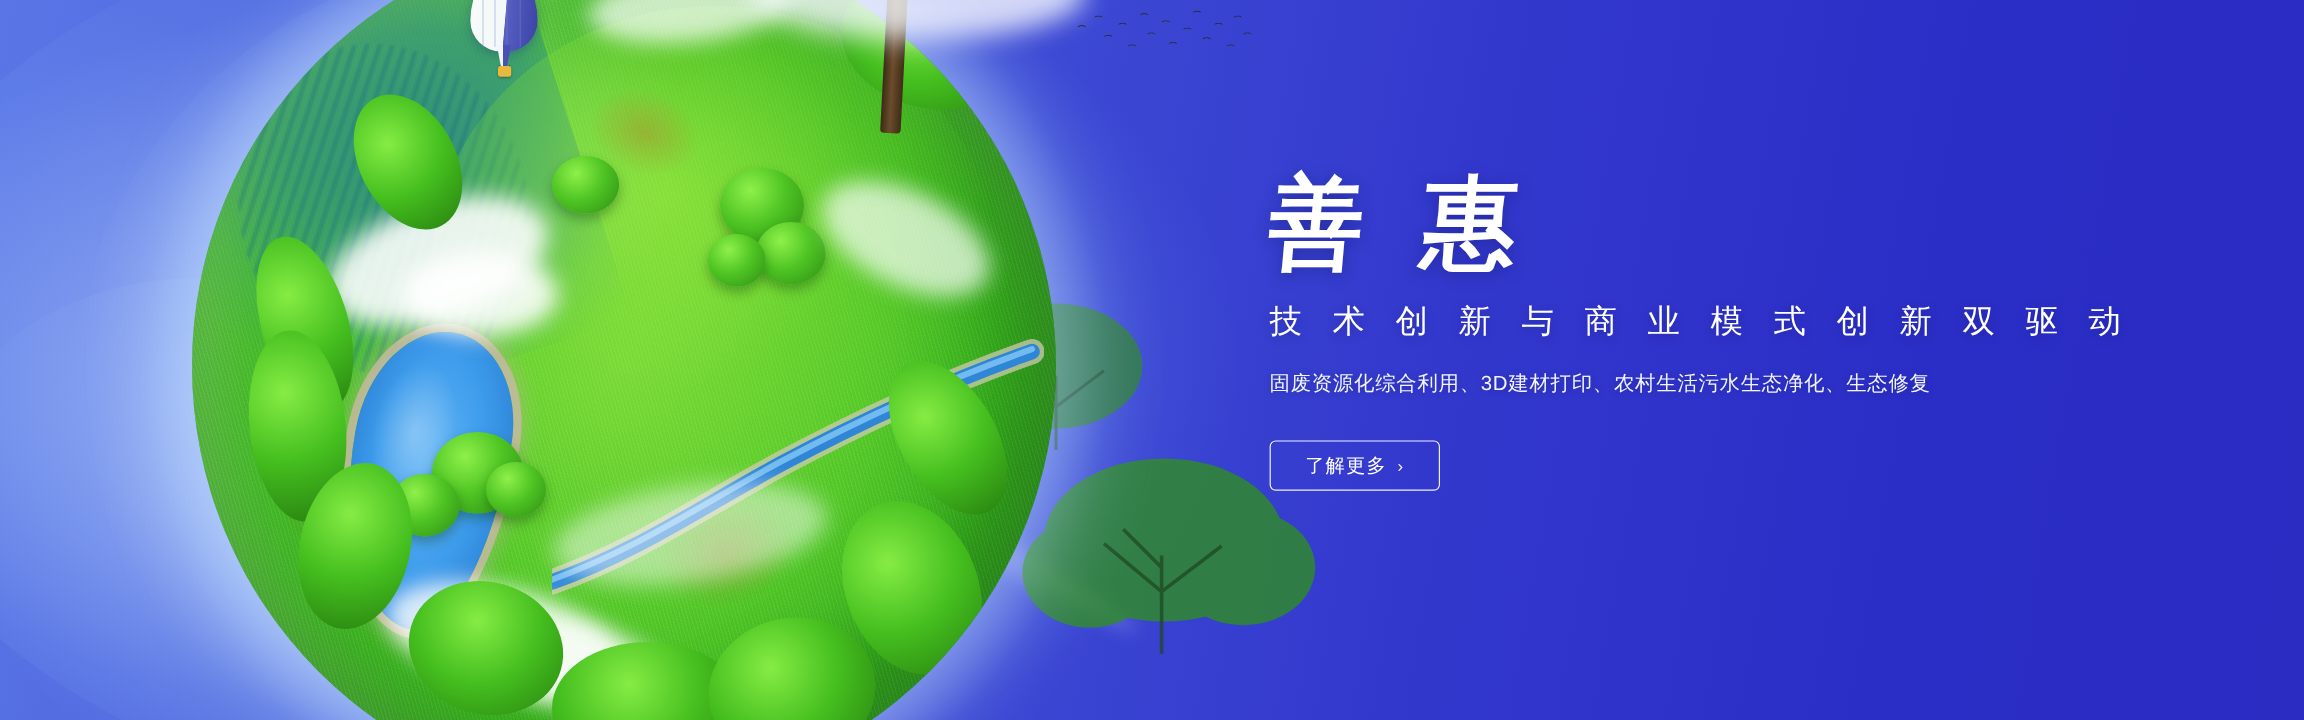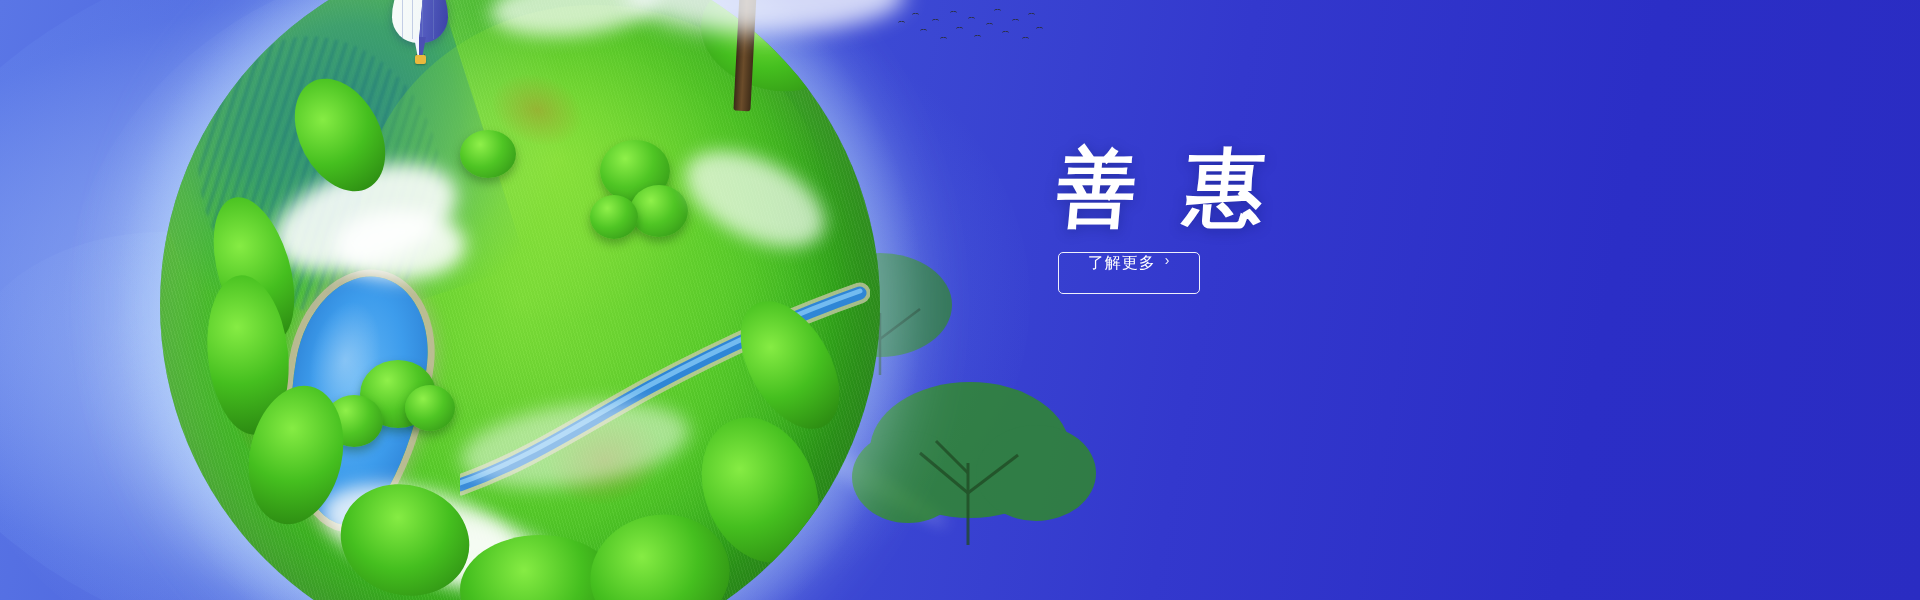--- a/index.html
+++ b/index.html
@@ -148,21 +148,21 @@
   .brush{font-family:"DejaVu Serif","Liberation Serif",serif;font-size:78px;font-weight:700;
      letter-spacing:0px;transform:skewX(-5deg) scaleY(1.06);display:inline-block;
      padding-right:2px;}
   .brush-sm{font-family:"DejaVu Serif","Liberation Serif",serif;font-size:37px;font-weight:700;
      letter-spacing:9px;padding-bottom:6px;display:inline-block;}
   .gap{display:inline-block;width:48px;}
   .subtitle{margin-top:24px;font-size:27px;letter-spacing:9px;font-weight:400;
      text-shadow:0 1px 8px rgba(10,20,90,.30);}
   .desc{margin-top:22px;font-size:17px;letter-spacing:.6px;font-weight:400;color:#f2f4ff;
      text-shadow:0 1px 6px rgba(10,20,90,.30);}
-  .cta{margin-top:26px;display:inline-flex;justify-content:center;
+  .cta{margin-top:36px;display:inline-flex;align-items:center;justify-content:center;
      gap:9px;width:140px;height:40px;border:1px solid rgba(255,255,255,.92);
      border-radius:5px;font-size:16px;color:#fff;background:transparent;cursor:pointer;
      letter-spacing:1px;}
   .cta .chev{font-size:14px;line-height:1;opacity:.95;}
 </style>
 </head>
 <body>
 
 <div class="banner">
 
@@ -313,21 +313,23 @@
   </div>
 
   <div class="content">
 
     <div class="headline">
       <span class="brush">善</span>
       <span class="gap"></span>
       <span class="brush">惠</span>
     </div>
 
-
+    <div class="subtitle">技 术 创 新 与 商 业 模 式 创 新 双 驱 动</div>
+
+    <div class="desc">固废资源化综合利用、3D建材打印、农村生活污水生态净化、生态修复</div>
 
     <div class="cta">
       <span>了解更多</span>
       <span class="chev">›</span>
     </div>
 
   </div>
 </div>
 
 </body></html>

